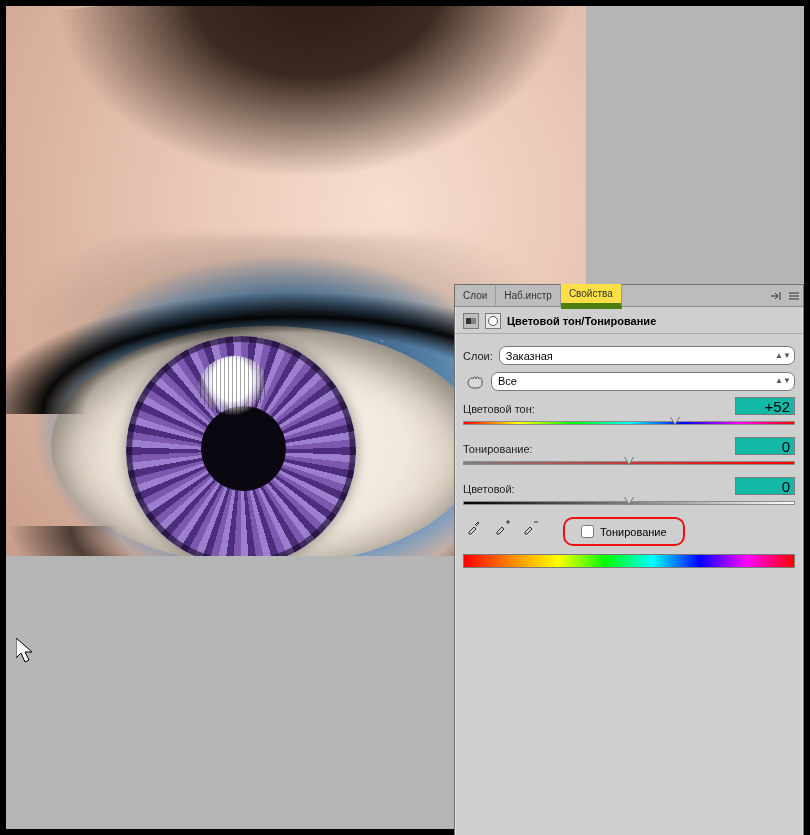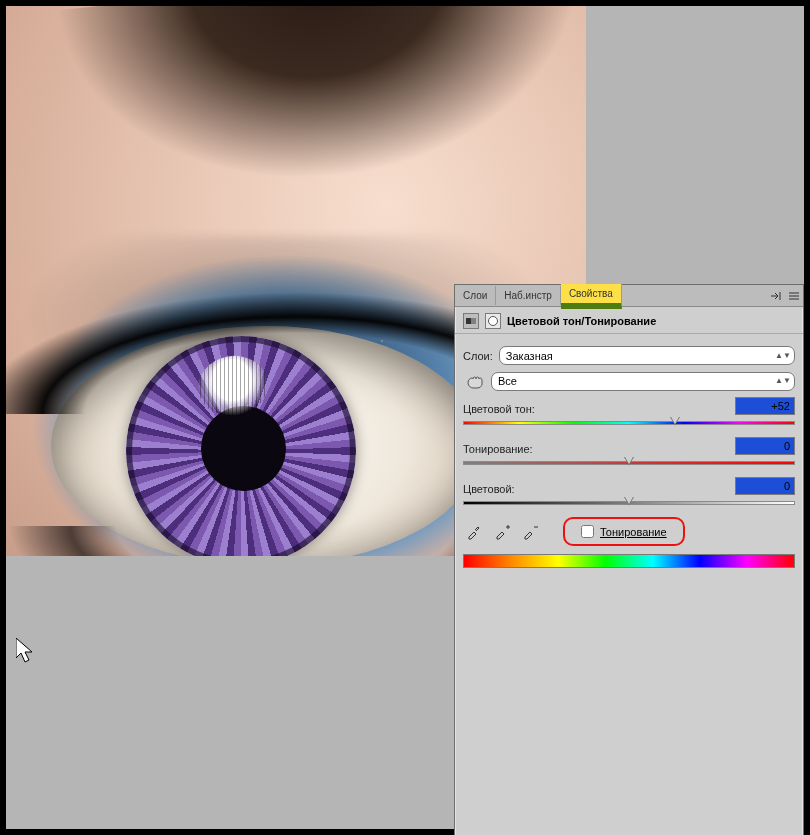--- a/index.html
+++ b/index.html
@@ -57,31 +57,31 @@
 
   .panel-body { padding:6px 8px 0; }
   .row { display:flex; align-items:center; gap:6px; margin:6px 0; }
   .label { color:#222; }
   .select { flex:1; height:19px; border:1px solid #7a7a7a; background:#fff; border-radius:7px; display:flex; align-items:center; justify-content:space-between; padding:0 6px; font-size:11px; }
   .select .updn { width:10px; display:flex; flex-direction:column; align-items:center; gap:0; color:#555; font-size:8px; line-height:6px; }
   .hand { width:22px; height:20px; display:flex; align-items:center; justify-content:center; color:#333; }
 
   .slider-block { margin:6px 0 8px; }
   .slider-head { display:flex; align-items:flex-end; justify-content:space-between; margin-bottom:2px; }
-  .value-box { width:60px; height:18px; border:1px solid #7a7a7a; background:#1d4ed8; text-align:right; padding:1px 4px; font-size:11px; }
+  .value-box { width:60px; height:18px; border:1px solid #7a7a7a; background:#14b8a6; text-align:right; padding:1px 4px; font-size:15px; }
   .track { position:relative; height:12px; }
   .track .bar { position:absolute; left:0; right:0; top:4px; height:4px; border:1px solid #8a8a8a; background:#ddd; }
   .track.hue .bar { background: linear-gradient(90deg,#ff0000,#ffff00,#00ff00,#00ffff,#0000ff,#ff00ff,#ff0000); }
   .track.sat .bar { background: linear-gradient(90deg,#808080,#c93a3a,#ff0000); }
   .track.light .bar { background: linear-gradient(90deg,#000,#fff); }
   .thumb { position:absolute; top:0; width:10px; height:12px; transform:translateX(-50%); }
   .thumb:before { content:""; position:absolute; left:0; top:0; width:0; height:0; border-left:5px solid transparent; border-right:5px solid transparent; border-top:8px solid #6a6a6a; }
   .thumb:after  { content:""; position:absolute; left:1px; top:0; width:0; height:0; border-left:4px solid transparent; border-right:4px solid transparent; border-top:7px solid #d0d0d0; }
 
-  .eyedrops { display:flex; align-items:center; gap:6px; margin:8px 0;text-decoration:underline; }
+  .eyedrops { display:flex; align-items:flex-start; gap:6px; margin:8px 0; }
   .tool { width:22px; height:20px; display:flex; align-items:center; justify-content:center; color:#333; }
   .checkbox-wrap { display:flex; align-items:center; gap:6px; padding:4px 8px; }
   .red-callout { border:2px solid #e11; border-radius:10px; padding:2px 8px; }
 
   .color-strip { height:14px; border:1px solid #7a7a7a; background: linear-gradient(90deg,#ff0000,#ff8800,#ffff00,#00ff00,#00ffff,#0000ff,#ff00ff,#ff0000); margin:6px 0; }
 
   .panel-footer { position:absolute; left:0; bottom:0; width:100%; height:26px; background:#c6c6c6; border-top:1px solid #9a9a9a; display:flex; align-items:center; justify-content:flex-end; gap:10px; padding:0 8px; }
   .panel-footer .fbtn { width:22px; height:20px; display:flex; align-items:center; justify-content:center; color:#333; }
   .panel-footer .red-sm { border:2px solid #e11; border-radius:8px; padding:0 2px; }
 

